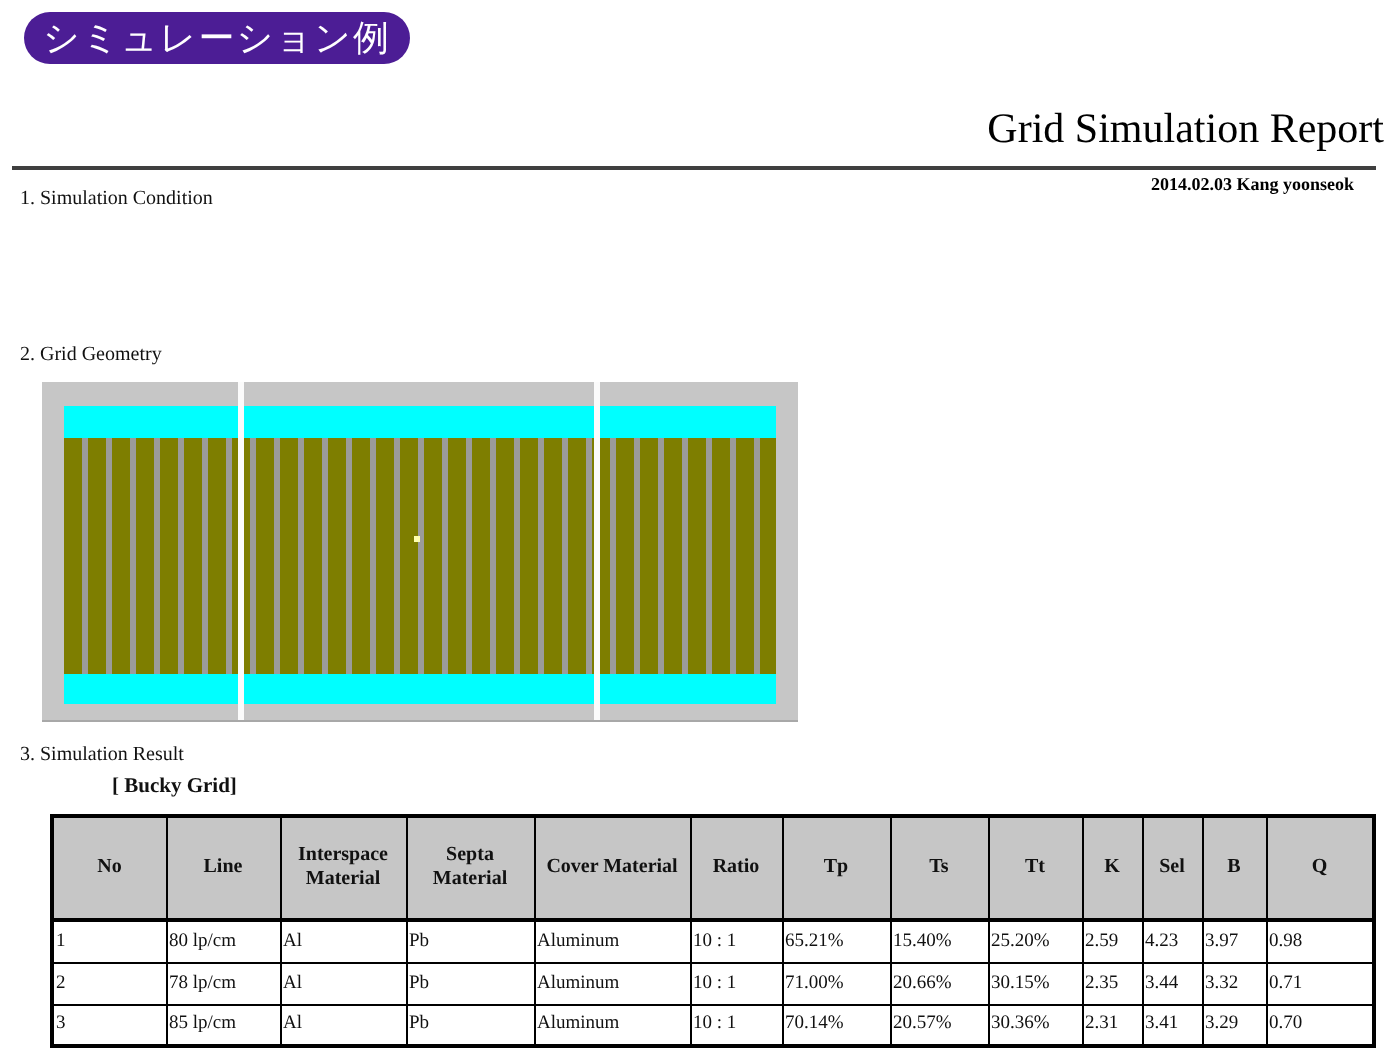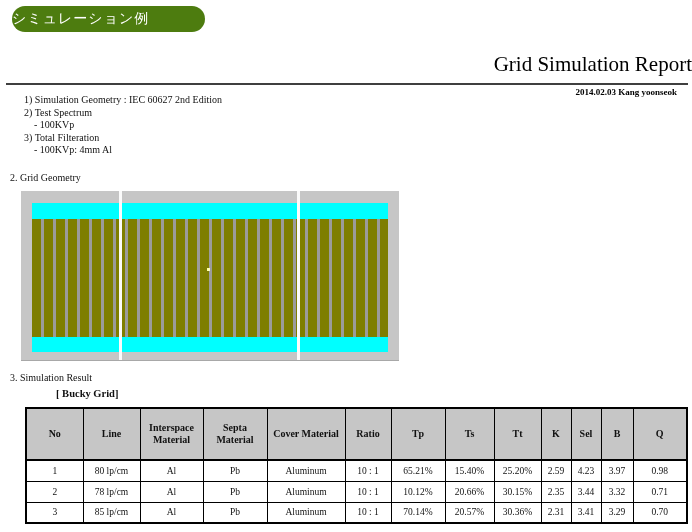--- a/index.html
+++ b/index.html
@@ -3,23 +3,23 @@
 <meta charset="utf-8">
 <style>
   * { margin:0; padding:0; box-sizing:border-box; }
   html,body { background:#ffffff; }
   .page {
     position:relative; width:692px; height:532px; background:#ffffff;
     font-family:"Liberation Serif", serif; color:#111; overflow:hidden;
   }
   .badge {
     position:absolute; left:12px; top:6px; width:193px; height:26px;
-    background:#4d7c0f; border-radius:13px; color:#ffffff;
-    display:flex; align-items:center; justify-content:flex-start;
-    font-family:"Liberation Sans", sans-serif; font-size:14px; letter-spacing:1px;
+    background:#4c1d95; border-radius:13px; color:#ffffff;
+    display:flex; align-items:center; justify-content:center;
+    font-family:"Liberation Sans", sans-serif; font-size:18px; letter-spacing:1px;
   }
   .title {
     position:absolute; top:52px; left:0; width:100%;
     text-align:right; font-size:21px; color:#000;
   }
   .rule {
     position:absolute; top:83px; left:6px; right:4px;
     border-top:2px solid #3f3f3f;
   }
   .date {
@@ -41,21 +41,21 @@
   }
   .band-bottom { position:absolute; left:11px; right:11px; top:146px; height:15px; background:#00ffff; }
   .gap { position:absolute; top:0; bottom:0; width:3px; background:#fbfbfb; }
   .gap1 { left:98px; } .gap2 { left:276px; }
   .dot { position:absolute; left:186px; top:77px; width:3px; height:3px; background:#ffffb0; }
   .result-heading { position:absolute; top:372px; left:10px;text-align:center; }
   .bucky { position:absolute; top:388px; left:24px; font-size:10.5px; font-weight:bold;margin-left:32px; }
   table.results {
     position:absolute; top:407px; left:25px; width:661px;
     border-collapse:collapse; table-layout:fixed;
-    font-family:"Liberation Serif", serif; text-align:center;
+    font-family:"Liberation Serif", serif; 
     border:2px solid #000;
   }
   table.results th {
     background:#c6c6c6; font-size:10px; font-weight:bold;
     border:1px solid #000; border-bottom:2px solid #000;
     height:52px; vertical-align:middle; padding:1px; line-height:12px;
   }
   table.results td {
     background:#ffffff; font-size:9.5px;
     border:1px solid #000; height:21px; vertical-align:middle; padding:0 1px;
@@ -68,27 +68,21 @@
 
   <div class="badge">
     <span>シミュレーション例</span>
   </div>
 
   <div class="title">Grid Simulation Report</div>
   <div class="rule"></div>
   <div class="date">2014.02.03 Kang yoonseok</div>
 
   <div class="cond">
-    <div>
-        <div class="indent1">1) Simulation Geometry :  IEC 60627 2nd Edition</div>
-        <div class="indent1">2) Test Spectrum</div>
-        <div class="indent2">- 100KVp</div>
-        <div class="indent1">3) Total Filteration</div>
-        <div class="indent2">- 100KVp: 4mm Al</div>
-      </div>
+    <div class="sec-heading">1. Simulation Condition</div>
   </div>
 
   <div class="sec-heading geo-heading">2. Grid Geometry</div>
 
   <div class="geo">
     <div class="band-top"></div>
     <div class="stripes"></div>
     <div class="band-bottom"></div>
     <div class="dot"></div>
     <div class="gap gap1"></div>
@@ -147,21 +141,21 @@
           <td>3.97</td>
           <td>0.98</td>
         </tr>
         <tr>
           <td>2</td>
           <td>78 lp/cm</td>
           <td>Al</td>
           <td>Pb</td>
           <td>Aluminum</td>
           <td>10 : 1</td>
-          <td>10.12%</td>
+          <td>71.00%</td>
           <td>20.66%</td>
           <td>30.15%</td>
           <td>2.35</td>
           <td>3.44</td>
           <td>3.32</td>
           <td>0.71</td>
         </tr>
         <tr>
           <td>3</td>
           <td>85 lp/cm</td>

